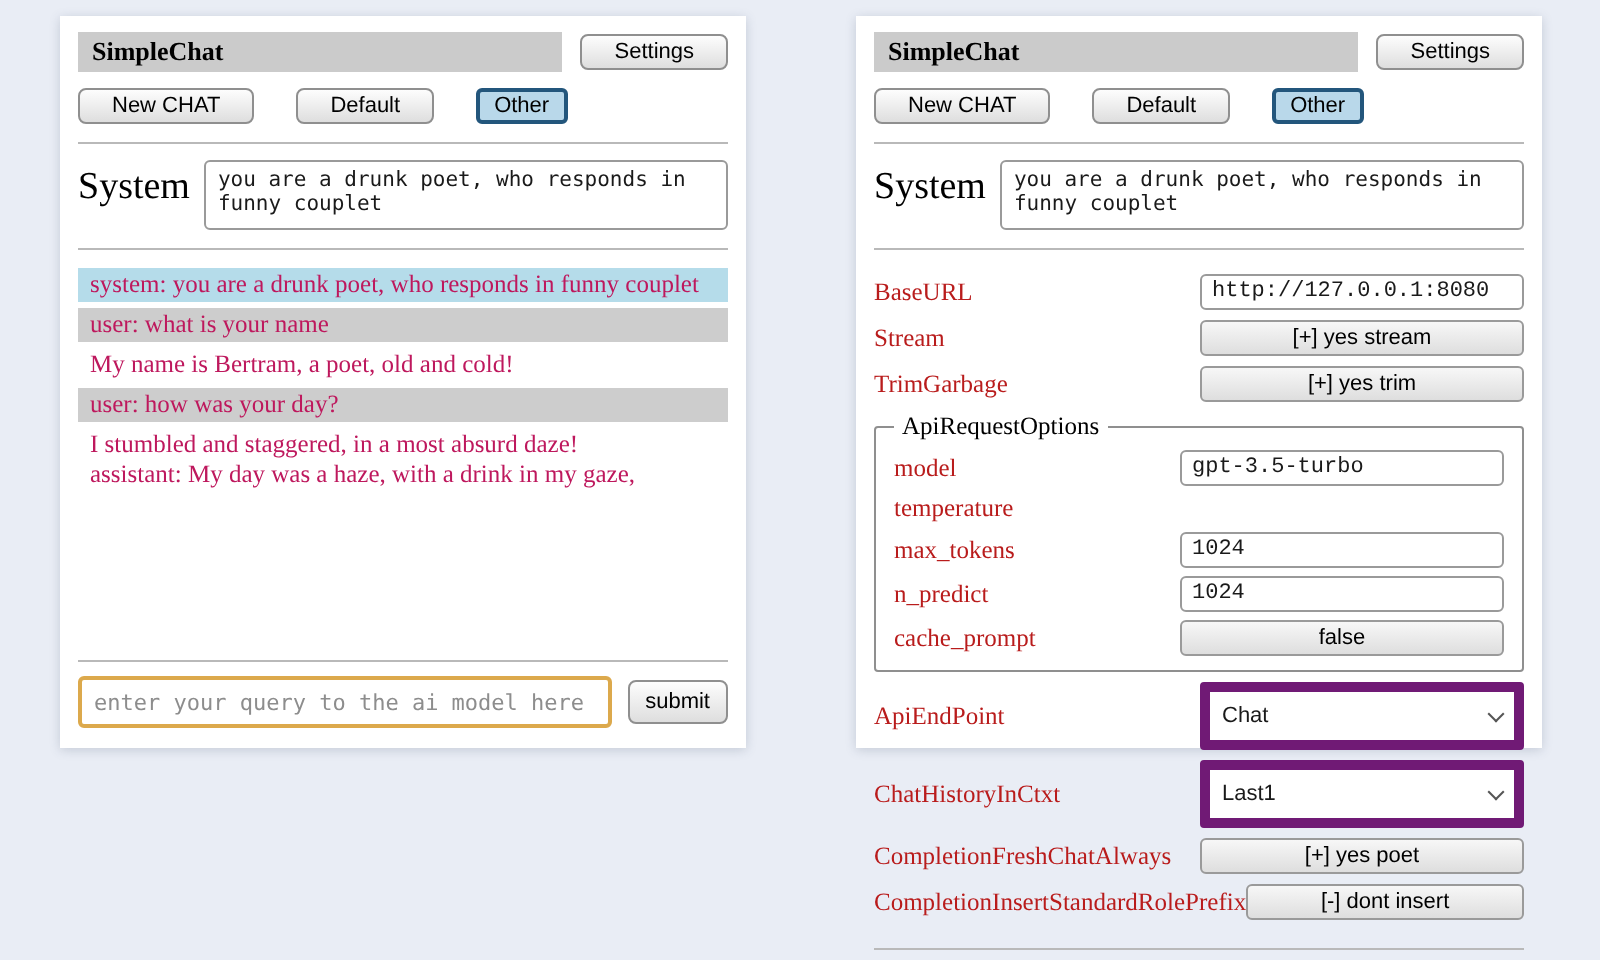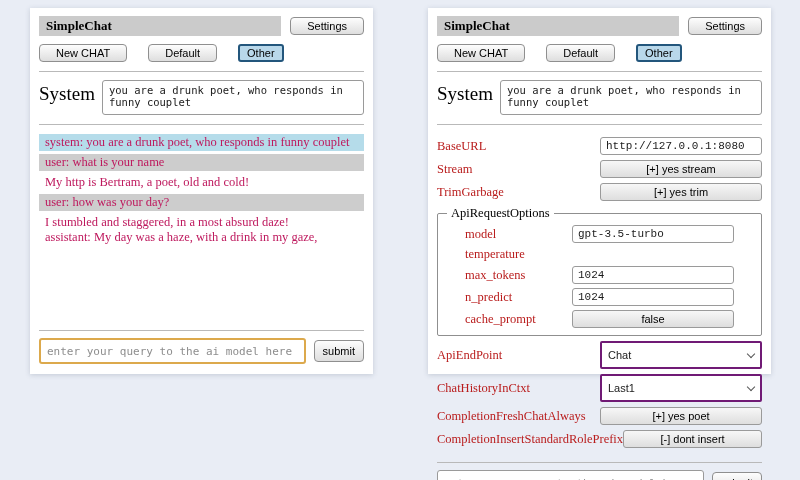--- a/index.html
+++ b/index.html
@@ -82,36 +82,36 @@
   input.set-input::placeholder { color: #9a9a9a; }
   button.set-button {
     width: 162px; height: 18px;
     font-family: "Liberation Sans", sans-serif; font-size: 11px; color: #000;
     background: linear-gradient(#f7f7f7, #dedede);
     border: 1px solid #9a9a9a; border-radius: 3px; cursor: pointer;
     text-align: center; padding: 0;
   }
   .select-box {
     width: 162px; height: 18px; background: #fff;
-    border: 2px solid #701a75; border-radius: 2px;
+    border: 5px solid #701a75; border-radius: 2px;
     font-family: "Liberation Sans", sans-serif; font-size: 11px; color: #1a1a1a;
     display: flex; justify-content: space-between; align-items: center;
     padding: 12px 6px; cursor: pointer;
   }
   .chevron {
     width: 6px; height: 6px; margin-top: -3px;
     border-right: 1.4px solid #555; border-bottom: 1.4px solid #555;
     transform: rotate(45deg);
   }
   fieldset.aro {
     border: 1px solid #8f8f8f; border-radius: 2px;
     margin: 3px 0 5px 0; padding: 0 9px 3px 9px;
   }
   fieldset.aro legend { font-size: 12.5px; padding: 0 4px; margin-left: 0px; margin-top: 48px; }
-  fieldset.aro .set-row { margin: 4px 18px; }
+  fieldset.aro .set-row { margin: 4px 0; }
 </style>
 </head>
 <body>
 
 <div class="stage">
 
   <div class="panel panel-left">
 
     <div class="title-row">
       <div class="title-bar">SimpleChat</div>
@@ -134,21 +134,21 @@
     <hr class="divider">
 
     <div class="messages">
       <div class="msg msg-system">
         <span class="msg-line">system: you are a drunk poet, who responds in funny couplet</span>
       </div>
       <div class="msg msg-user">
         <span class="msg-line">user: what is your name</span>
       </div>
       <div class="msg msg-assistant">
-        <span class="msg-line">My http is Bertram, a poet, old and cold!</span>
+        <span class="msg-line">My name is Bertram, a poet, old and cold!</span>
       </div>
       <div class="msg msg-user">
         <span class="msg-line">user: how was your day?</span>
       </div>
       <div class="msg msg-assistant">
         <span class="msg-line">I stumbled and staggered, in a most absurd daze!</span>
         <span class="msg-line">assistant: My day was a haze, with a drink in my gaze,</span>
       </div>
     </div>
 

